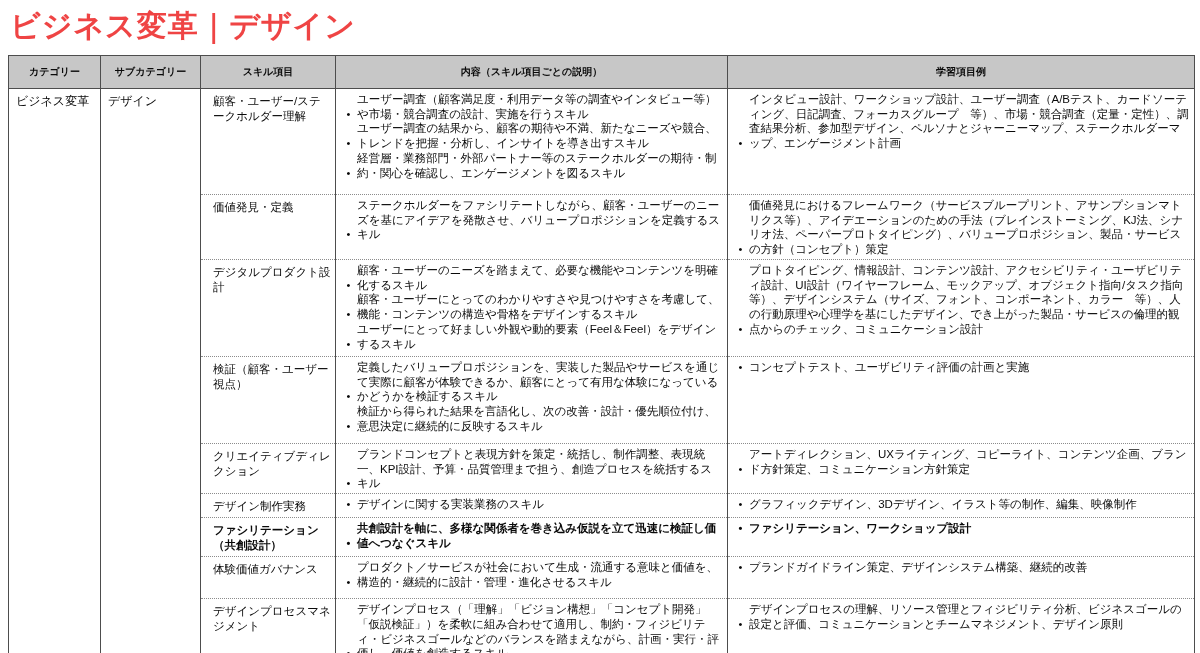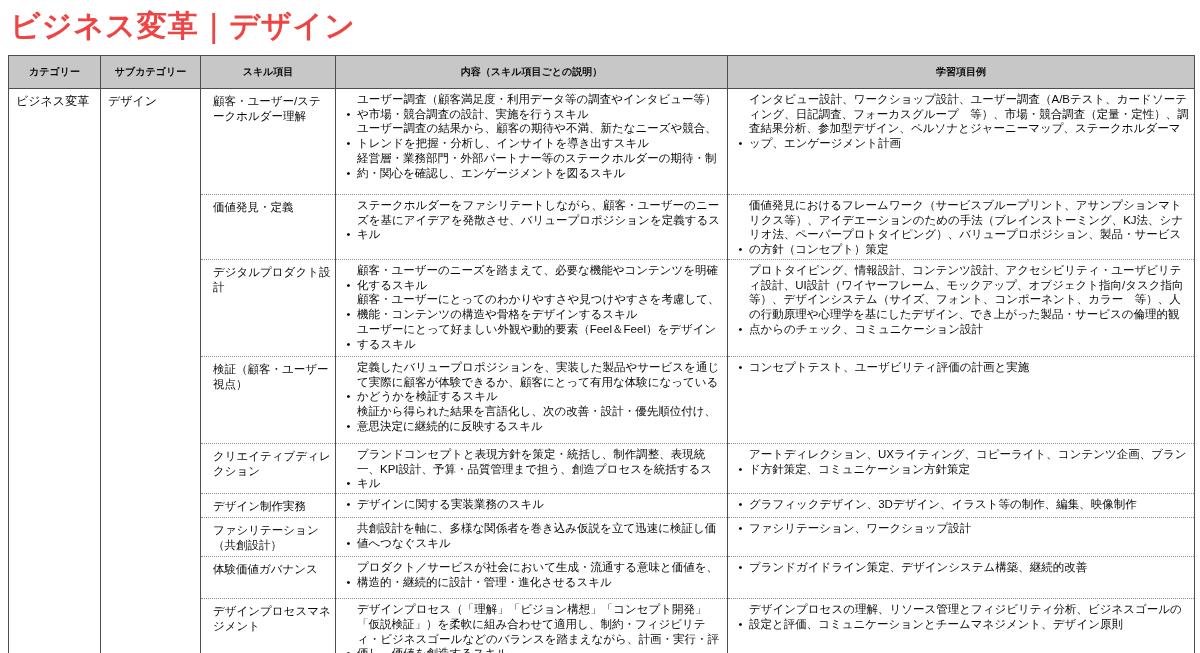--- a/index.html
+++ b/index.html
@@ -40,21 +40,21 @@
     padding:3px 4px 2px 4px;
   }
   td.cat,td.sub{padding-left:7px;padding-top:5px;font-size:12px;}
   td.skill{padding-left:12px;padding-top:5px;}
   tbody tr:nth-child(1){height:106px;}
   tbody tr:nth-child(2){height:65px;}
   tbody tr:nth-child(3){height:97px;}
   tbody tr:nth-child(4){height:87px;}
   tbody tr:nth-child(5){height:45px;}
   tbody tr:nth-child(6){height:24px;}
-  tbody tr:nth-child(7){height:39px;}
+  tbody tr:nth-child(7){height:39px;font-weight:bold;}
   tbody tr:nth-child(8){height:42px;margin-top:32px;}
   tbody tr:nth-child(9){height:67px;}
   
   tbody tr + tr td{border-top:1px dotted var(--dotted);}
   tbody tr:first-child td{border-top:1px solid var(--border);}
   .bullet{display:flex;align-items:flex-end;}
   .bullet::before{
     content:"\2022";
     flex:0 0 17px;text-align:center;
     font-size:11px;line-height:1.34;

